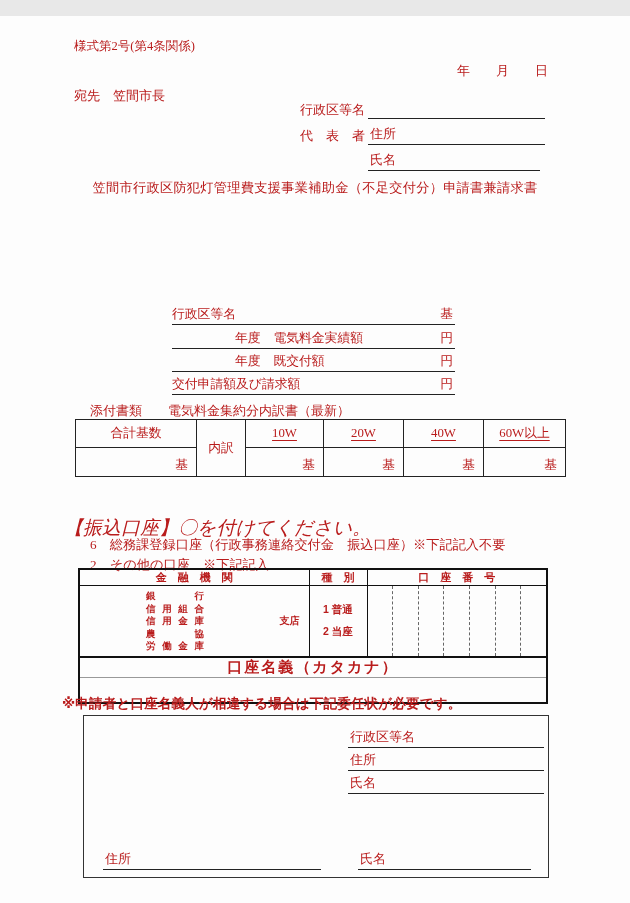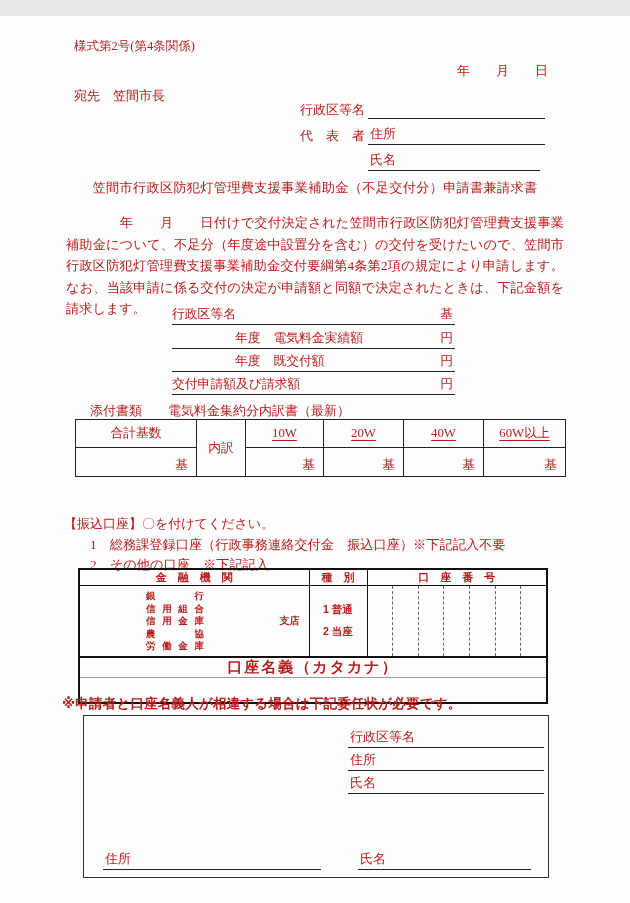--- a/index.html
+++ b/index.html
@@ -55,21 +55,21 @@
     border-collapse:collapse;table-layout:fixed;
     width:490px;font-size:12.8px;
   }
   table.watt td{border:1px solid #222;padding:0;}
   table.watt .hd{height:27px;text-align:center;vertical-align:middle;}
   table.watt .wlabel{text-decoration:underline;text-underline-offset:3px;}
   table.watt .unitcell{height:26px;text-align:right;vertical-align:bottom;padding:0 8px 2px 0;}
   .watt-note{left:75px;top:462px;font-size:13px;}
 
   
-  .acct-heading{left:64px;top:499px;font-size:13px;}
+  .acct-heading{left:64px;top:499px;font-size:19px;font-style:italic;}
   .acct-opt{left:90px;font-size:13.2px;}
 
   
   table.bank{
     position:absolute;left:78px;top:552px;
     border-collapse:collapse;table-layout:fixed;
     width:470px;
     font-family:"Liberation Sans","DejaVu Sans",sans-serif;
     font-weight:bold;
   }
@@ -127,21 +127,20 @@
 
   <div class="hdr-label" style="top:111px;">代　表　者</div>
   <div class="fill-line" style="left:368px;top:111px;width:177px;">
     <span>住所</span>
   </div>
   <div class="fill-line" style="left:368px;top:137px;width:172px;">
     <span>氏名</span>
   </div>
 
   <div class="abs doc-title">笠間市行政区防犯灯管理費支援事業補助金（不足交付分）申請書兼請求書</div>
-  <div class="abs body-par">　　　　年　　月　　日付けで交付決定された笠間市行政区防犯灯管理費支援事業補助金について、不足分（年度途中設置分を含む）の交付を受けたいので、笠間市行政区防犯灯管理費支援事業補助金交付要綱第4条第2項の規定により申請します。なお、当該申請に係る交付の決定が申請額と同額で決定されたときは、下記金額を請求します。</div>
 
   <div class="abs amounts">
     <div class="amt-row">
       <span class="lbl">行政区等名</span>
       <span class="unit">基</span>
     </div>
     <div class="amt-row indent">
       <span class="lbl">年度　電気料金実績額</span>
       <span class="unit">円</span>
     </div>
@@ -180,21 +179,21 @@
       <td class="unitcell">基</td>
       <td class="unitcell">基</td>
       <td class="unitcell">基</td>
       <td class="unitcell">基</td>
     </tr>
   </tbody>
     </table>
 
 
   <div class="abs acct-heading">【振込口座】〇を付けてください。</div>
-  <div class="abs acct-opt" style="top:520px;">1　総務課登録口座（行政事務連絡交付金　振込口座）※下記記入不要</div>
+  <div class="abs acct-opt" style="top:520px;">6　総務課登録口座（行政事務連絡交付金　振込口座）※下記記入不要</div>
   <div class="abs acct-opt" style="top:540px;">2　その他の口座　※下記記入</div>
 
   <table class="bank">
     <colgroup>
       <col style="width:230px">
         <col style="width:58px">
         <col style="width:180px">
     </colgroup>
     <tbody>
         <tr>

